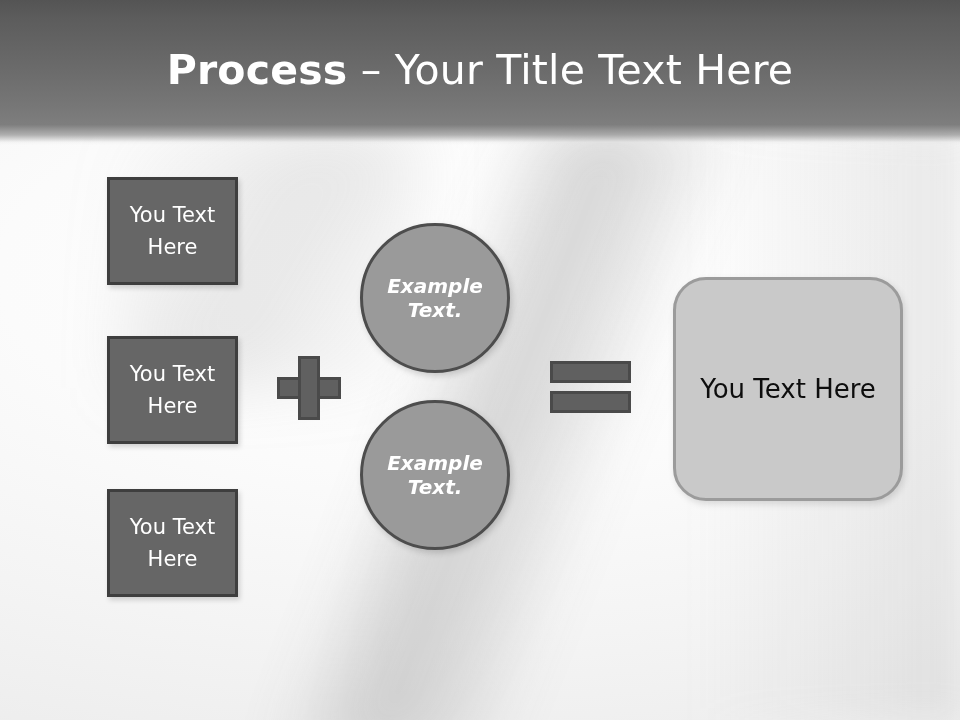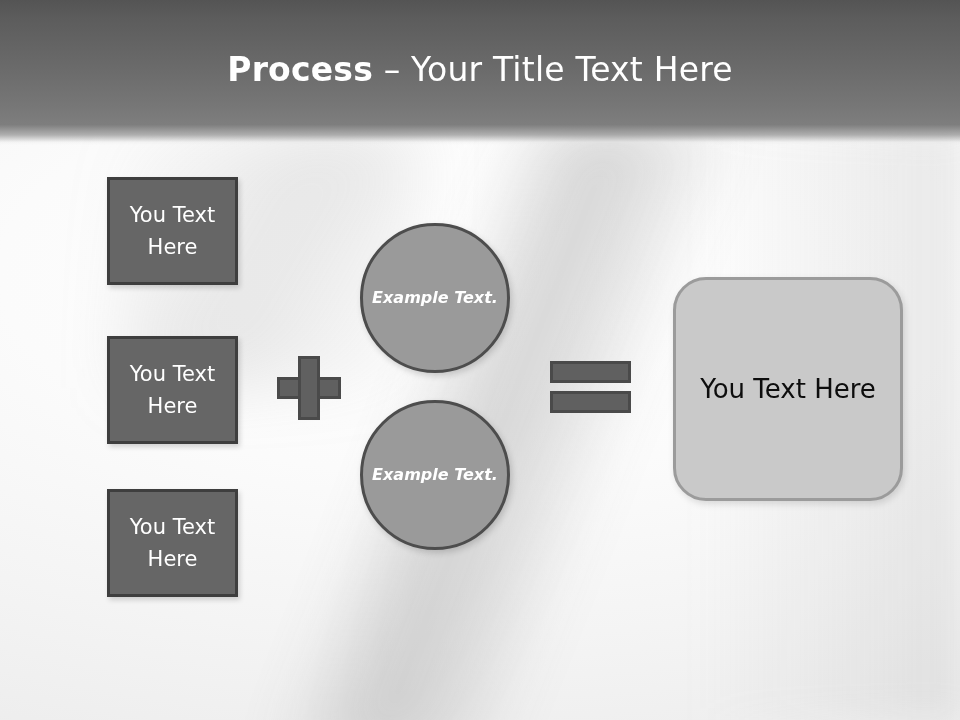--- a/index.html
+++ b/index.html
@@ -80,21 +80,21 @@
         rgba(247,247,247,0) 100%);
     pointer-events: none;
   }
   .header-title {
     position: absolute;
     left: 0;
     top: 48px;
     width: 960px;
     text-align: center;
     color: #ffffff;
-    font-size: 33px;
+    font-size: 41px;
     line-height: 44px;
     letter-spacing: 0.2px;
     white-space: nowrap;
   }
   .header-title .strong { font-weight: bold; }
   .header-title .rest   { font-weight: normal; }
 
   
   .tbox {
     position: absolute;
@@ -141,21 +141,21 @@
   
   .circ {
     position: absolute;
     width: 150px;
     height: 150px;
     border-radius: 50%;
     background: #9a9a9a;
     border: 3px solid #4d4d4d;
     box-sizing: border-box;
     color: #ffffff;
-    font-size: 16px;
+    font-size: 20px;
     font-weight: bold;
     font-style: italic;
     line-height: 24px;
     display: flex;
     align-items: center;
     justify-content: center;
     text-align: center;
     box-shadow: 2px 3px 6px rgba(0,0,0,0.17);
   }
   #circle-1 { left: 360px; top: 223px; }

